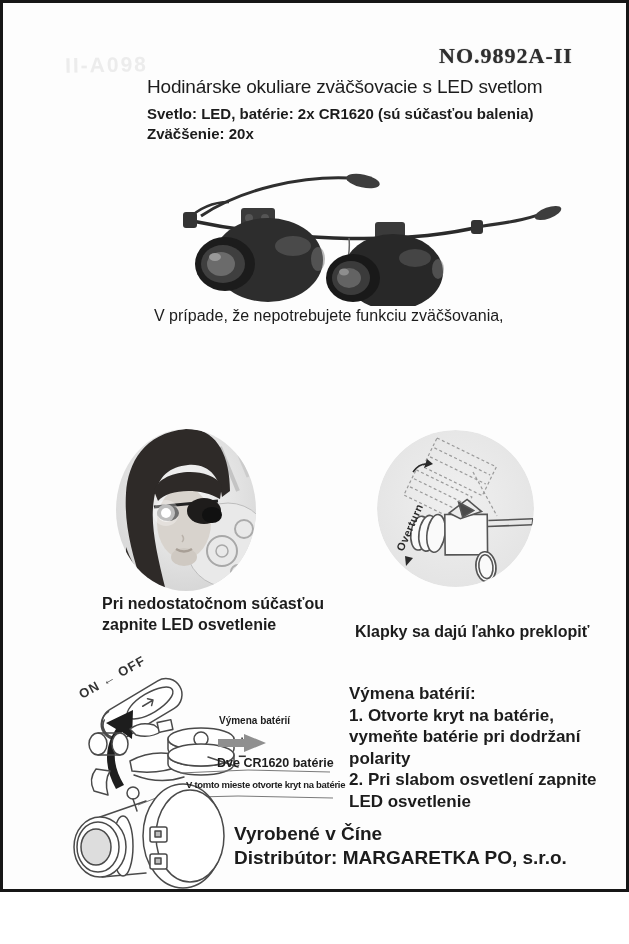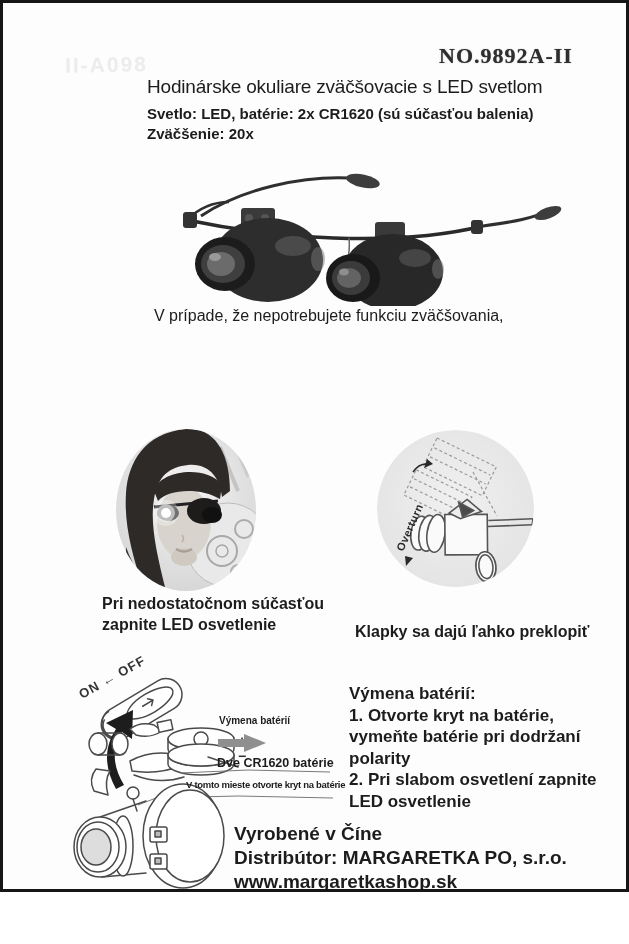--- a/index.html
+++ b/index.html
@@ -269,16 +269,15 @@
     <div>1. Otvorte kryt na batérie,</div>
     <div>vymeňte batérie pri dodržaní</div>
     <div>polarity</div>
     <div>2. Pri slabom osvetlení zapnite</div>
     <div>LED osvetlenie</div>
   </div>
 
   <div class="abs footer">
     <div>Vyrobené v Číne</div>
     <div>Distribútor: MARGARETKA PO, s.r.o.</div>
-    <div>www.margaretkashop.sk</div>
   </div>
 
 </div>
 
 </body></html>

